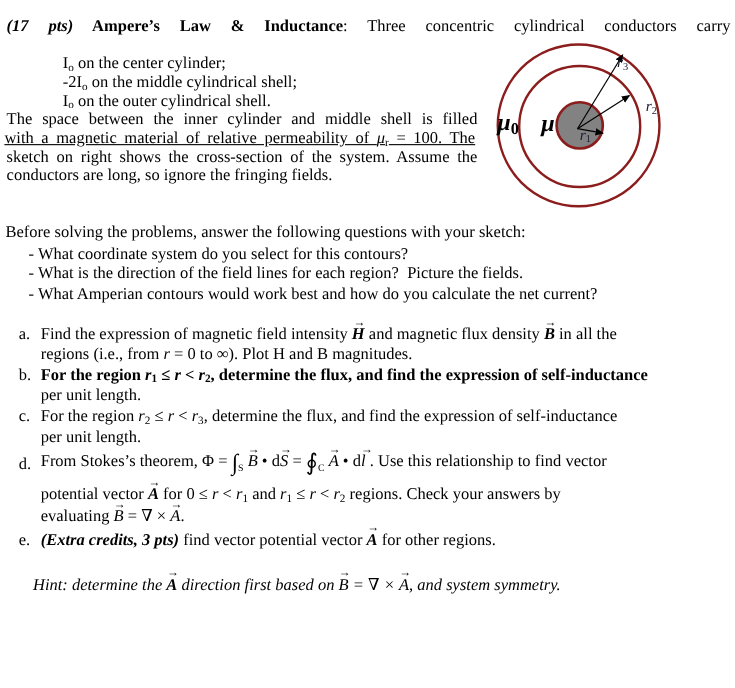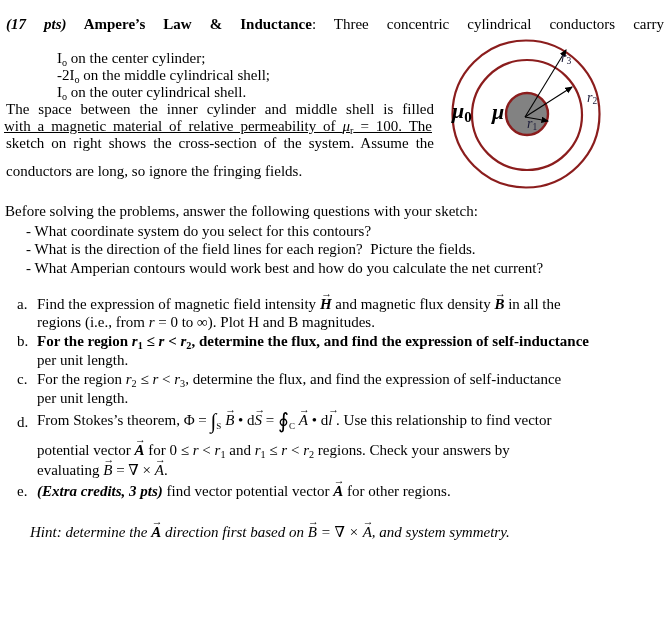--- a/index.html
+++ b/index.html
@@ -51,21 +51,21 @@
   <span class="rlab" style="left:555px;top:91px;margin-left:32px;"><i>r</i><sub>2</sub></span>
   <span class="rlab" style="left:527px;top:117px;"><i>r</i><sub>1</sub></span>
 
   <div class="ln just" style="left:6px;top:16px;width:658px;"><b><i>(17 pts)</i> Ampere’s Law &amp; Inductance</b>: Three concentric cylindrical conductors carry</div>
   <div class="ln" style="left:57px;top:50px;">I<sub>o</sub> on the center cylinder;</div>
   <div class="ln" style="left:57px;top:67px;">-2I<sub>o</sub> on the middle cylindrical shell;</div>
   <div class="ln" style="left:57px;top:84px;">I<sub>o</sub> on the outer cylindrical shell.</div>
   <div class="ln just" style="left:6px;top:101px;width:428px;">The space between the inner cylinder and middle shell is filled</div>
   <div class="ln just" style="left:4px;top:118px;width:428px;text-decoration:underline;">with a magnetic material of relative permeability of <i>μ</i><sub>r</sub> = 100. The</div>
   <div class="ln just" style="left:6px;top:135px;width:428px;">sketch on right shows the cross-section of the system. Assume the</div>
-  <div class="ln" style="left:6px;top:152px;margin-top:11px;">conductors are long, so ignore the fringing fields.</div>
+  <div class="ln" style="left:6px;top:152px;">conductors are long, so ignore the fringing fields.</div>
 
   <div class="ln" style="left:5px;top:203px;">Before solving the problems, answer the following questions with your sketch:</div>
   <div class="ln" style="left:26px;top:223px;">- What coordinate system do you select for this contours?</div>
   <div class="ln" style="left:26px;top:241px;">- What is the direction of the field lines for each region?&nbsp; Picture the fields.</div>
   <div class="ln" style="left:26px;top:260px;">- What Amperian contours would work best and how do you calculate the net current?</div>
 
   <div class="ln" style="left:17px;top:296px;">a.</div>
   <div class="ln" style="left:37px;top:296px;">Find the expression of magnetic field intensity <span class="vec"><span class="ar">→</span><b><i>H</i></b></span> and magnetic flux density <span class="vec"><span class="ar">→</span><b><i>B</i></b></span> in all the</div>
   <div class="ln" style="left:37px;top:314px;">regions (i.e., from <i>r</i> = 0 to ∞). Plot H and B magnitudes.</div>
 

